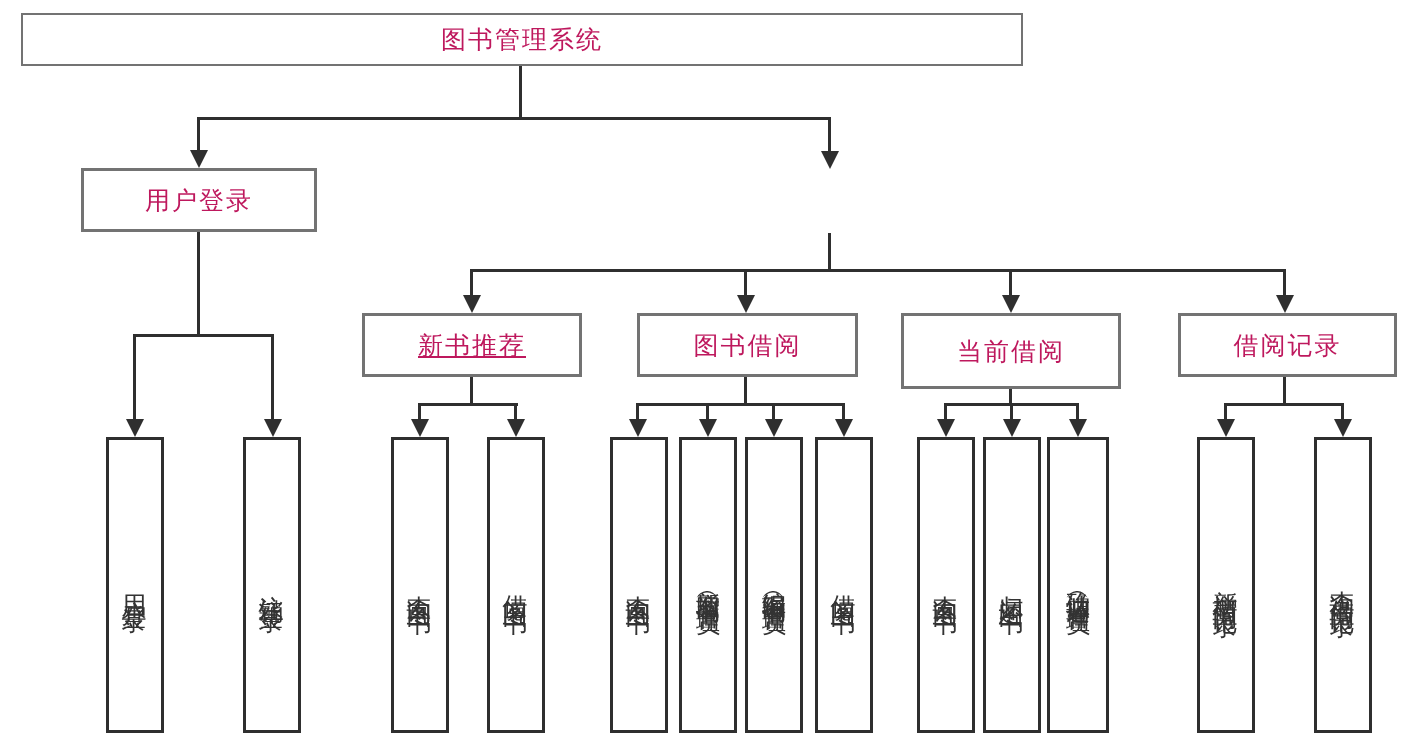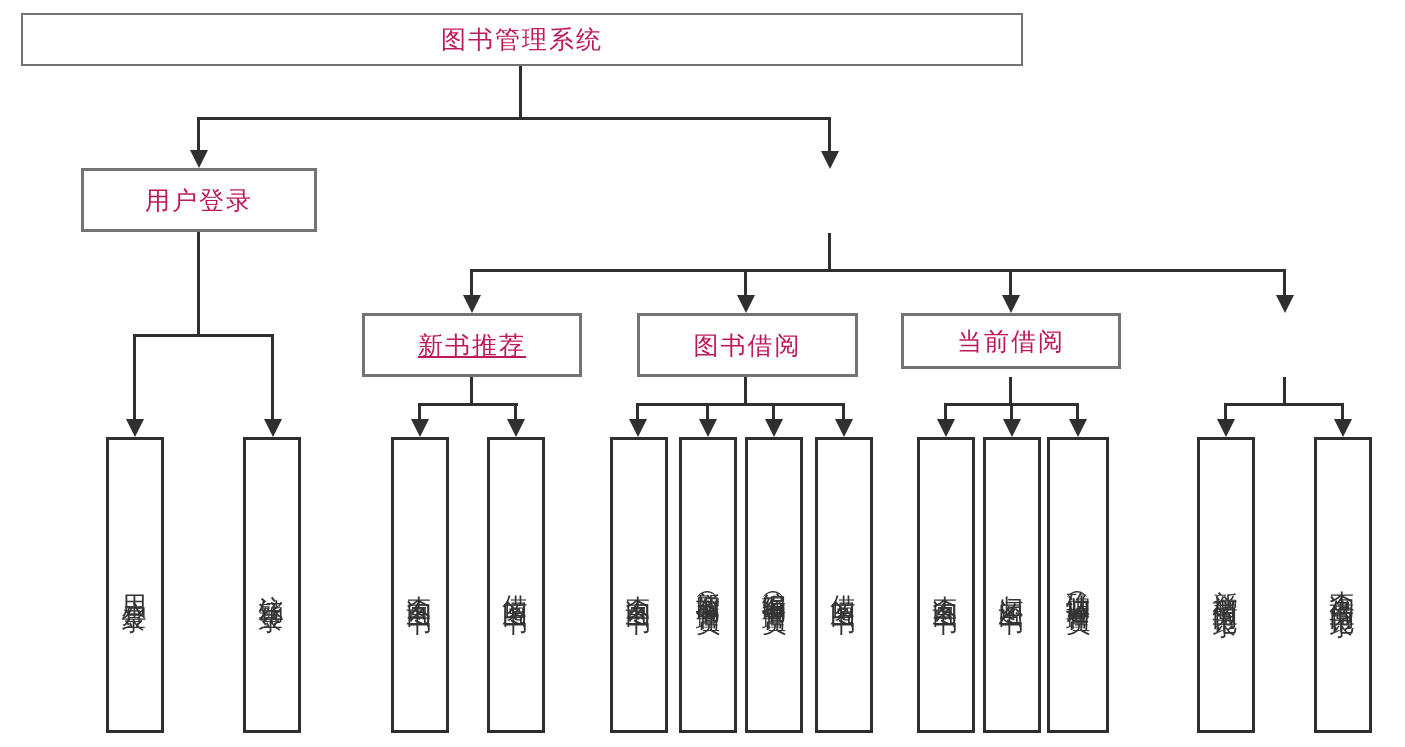--- a/index.html
+++ b/index.html
@@ -106,22 +106,25 @@
   <div class="hbox" style="left:81px;top:168px;width:236px;height:64px;">
     <span>用户登录</span>
   </div>
 
   <div class="hbox" style="left:362px;top:313px;width:220px;height:64px;text-decoration:underline;">
     <span>新书推荐</span>
   </div>
   <div class="hbox" style="left:637px;top:313px;width:221px;height:64px;">
     <span>图书借阅</span>
   </div>
-  <div class="hbox" style="left:901px;top:313px;width:220px;height:56px;">
+  <div class="hbox" style="left:901px;top:313px;width:220px;height:76px;">
     <span>当前借阅</span>
+  </div>
+  <div class="hbox" style="left:1178px;top:313px;width:219px;height:64px;">
+    <span>借阅记录</span>
   </div>
 
   <div class="vbox" style="left:106px;">
     <span>用户登录</span>
   </div>
   <div class="vbox" style="left:243px;">
     <span>注销登录</span>
   </div>
 
   <div class="vbox" style="left:391px;">

